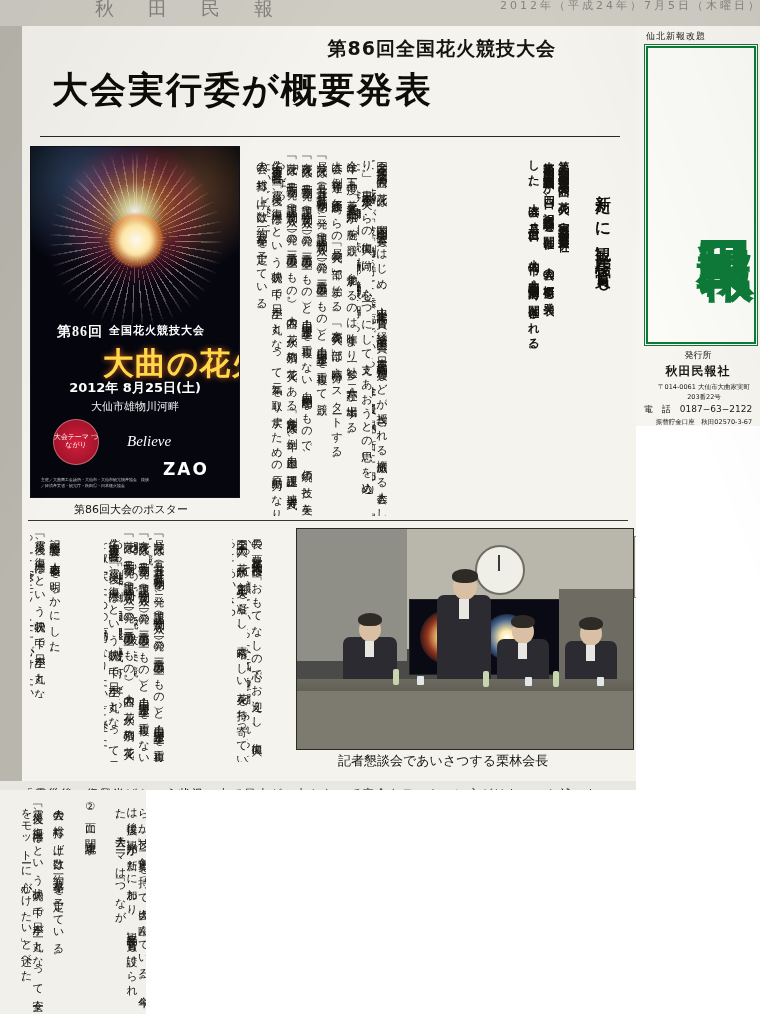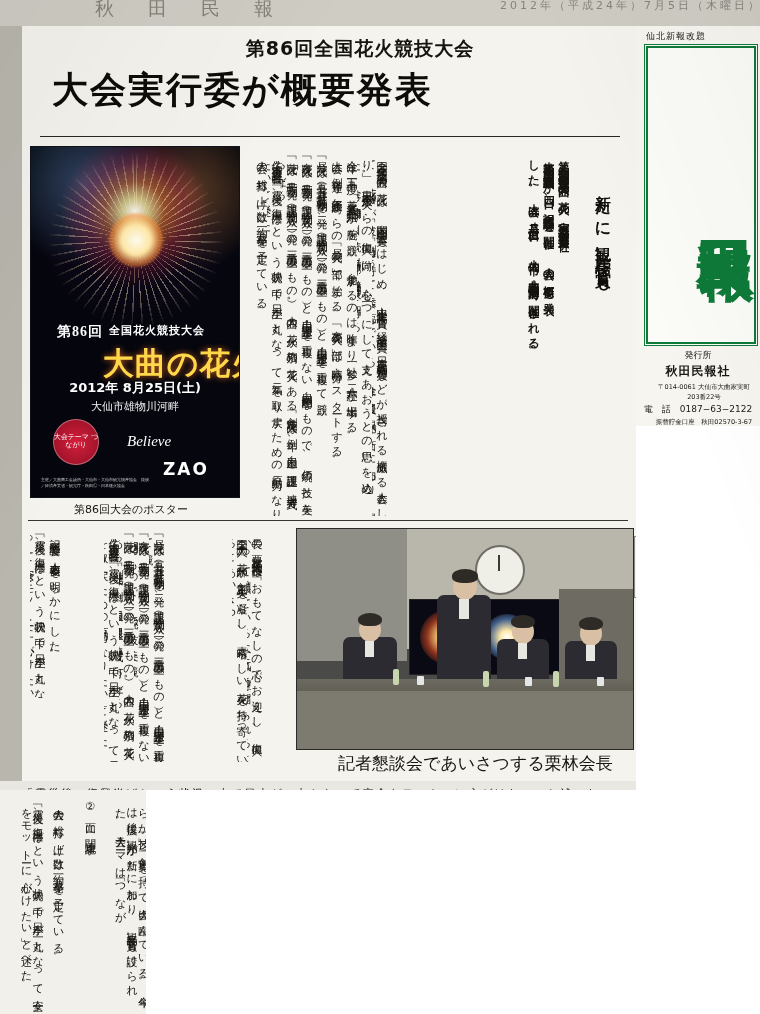--- a/index.html
+++ b/index.html
@@ -63,22 +63,22 @@
   }
   
   .bottomleft{
     left:0;top:790px;width:146px;height:224px;background:#f1f0ea;
   }
   .midstrip{
     left:0;top:781px;width:760px;height:10px;background:#e8e7e1;
   }
   
   .kicker{
-    position:absolute;left:150px;top:36px;width:420px;height:26px;
-    text-align:center;
+    position:absolute;left:136px;top:36px;width:420px;height:26px;
+    text-align:right;
     font-family:"DejaVu Sans", sans-serif;
     font-weight:bold;font-size:19px;letter-spacing:1px;color:#16140f;
   }
   .headline{
     position:absolute;left:52px;top:66px;width:560px;height:62px;
     font-family:Liberation Mono, monospace;
     font-weight:bold;font-size:36px;letter-spacing:2px;color:#0e0d0a;
     white-space:nowrap;
   }
   .rule{
@@ -242,21 +242,21 @@
   }
   .p-head{position:absolute;border-radius:50%;background:#d9c0a4;}
   .p-hair{position:absolute;border-radius:50% 50% 40% 40%;background:#2e2b27;}
   .p-suit{position:absolute;background:#2b2b31;border-radius:7px 7px 0 0;}
   .p-shirt{position:absolute;background:#e8e6e0;}
   .bottle{position:absolute;width:6px;height:16px;background:#c8d6b0;border-radius:2px;}
   .glass{position:absolute;width:7px;height:9px;background:#e3e6e6;border-radius:1px;}
 
   .photo-caption{
     position:absolute;left:338px;top:752px;
-    font-family:"DejaVu Sans", sans-serif;font-size:17px;color:#17150f;white-space:nowrap;
+    font-family:"DejaVu Sans", sans-serif;font-size:13px;color:#17150f;white-space:nowrap;
   }
 
   
   .mast-top{
     position:absolute;left:646px;top:30px;
     font-family:"DejaVu Sans", sans-serif;font-size:9px;letter-spacing:1px;color:#1b1915;
     white-space:nowrap;
   }
   .mast-box{
     position:absolute;left:644px;top:44px;width:108px;height:296px;

